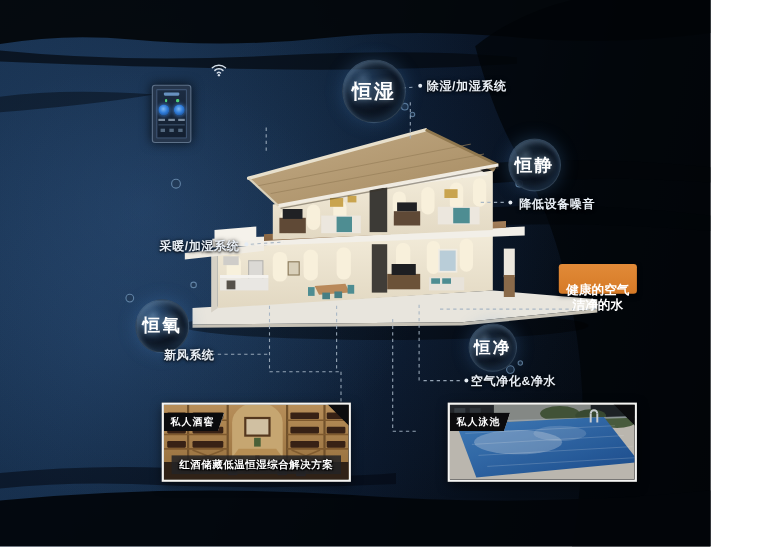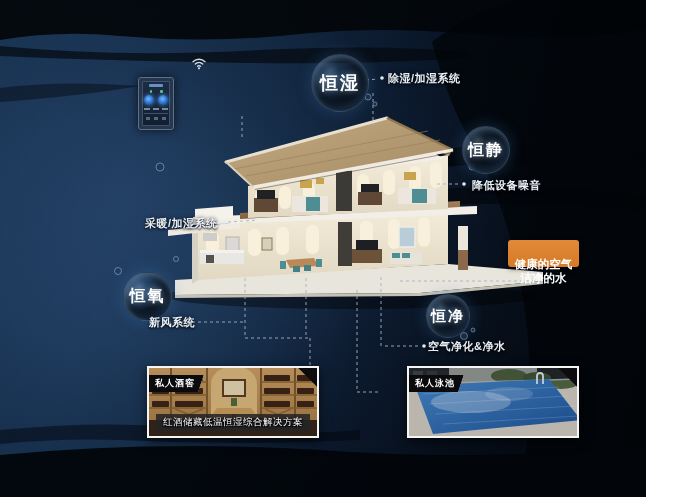--- a/index.html
+++ b/index.html
@@ -49,21 +49,21 @@
   .photo { position:absolute; width:172px; height:72px; border:2px solid #f5f5f3; background:#111;
     box-shadow:0 3px 10px rgba(0,0,0,.6);padding-left:32px; }
   .photo .scene { position:absolute; left:0; top:0; width:168px; height:68px; overflow:hidden; }
   .ptag { position:absolute; left:0; top:7px; background:#0b0b0d; color:#fff; font-size:9px; font-weight:bold;
     padding:2px 9px 2px 6px; letter-spacing:1px; clip-path:polygon(0 0, 100% 0, calc(100% - 6px) 100%, 0 100%);
     z-index:3; white-space:nowrap; }
   .ptag::after { content:""; position:absolute; right:1px; top:0; width:2px; height:100%; background:#fff; transform:skewX(-18deg); }
   .pfold { position:absolute; right:0; top:0; width:20px; height:20px; z-index:3;
     background:linear-gradient(225deg, #0c0c0e 0%, #0c0c0e 46%, rgba(0,0,0,0) 48%); }
   .pcap { position:absolute; bottom:5px; left:50%; transform:translateX(-50%); background:rgba(35,35,38,.85);
-    color:#fff; font-size:9.5px; font-weight:normal; padding:2px 7px; white-space:nowrap; z-index:3;
+    color:#fff; font-size:9.5px; font-weight:bold; padding:2px 7px; white-space:nowrap; z-index:3;
     text-shadow:1px 1px 1px #000, -1px 1px 1px #000, 0 0 3px #000; letter-spacing:.5px; }
   
   .wifi { position:absolute; left:190px; top:55px; width:18px; height:16px; }
 </style>
 </head>
 <body>
 
 <div class="stage">
   <div class="content">
 

